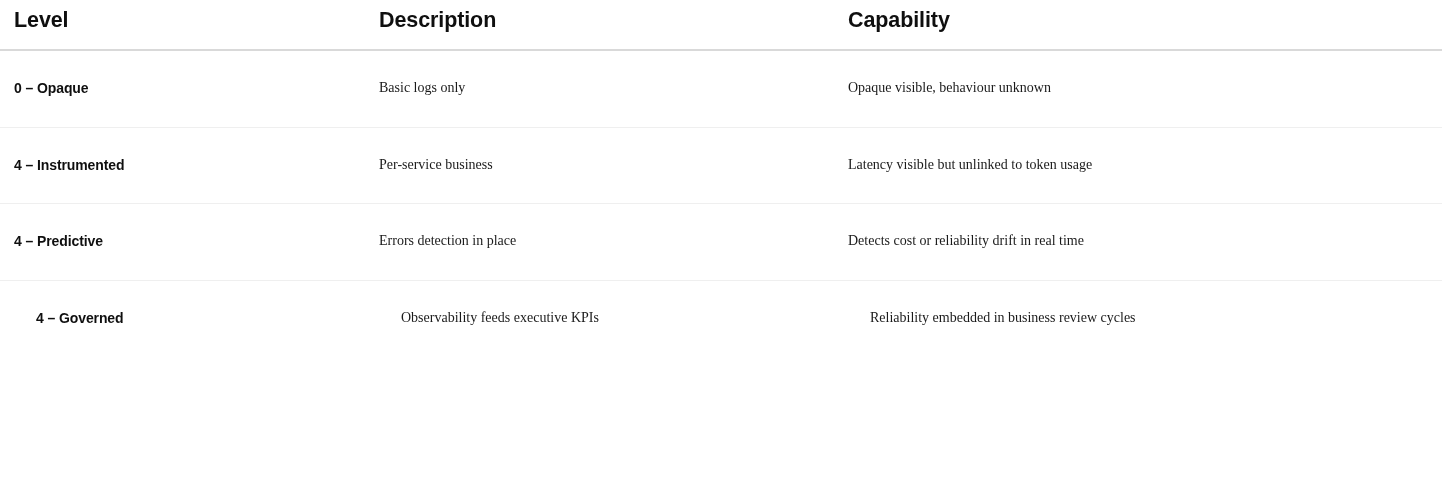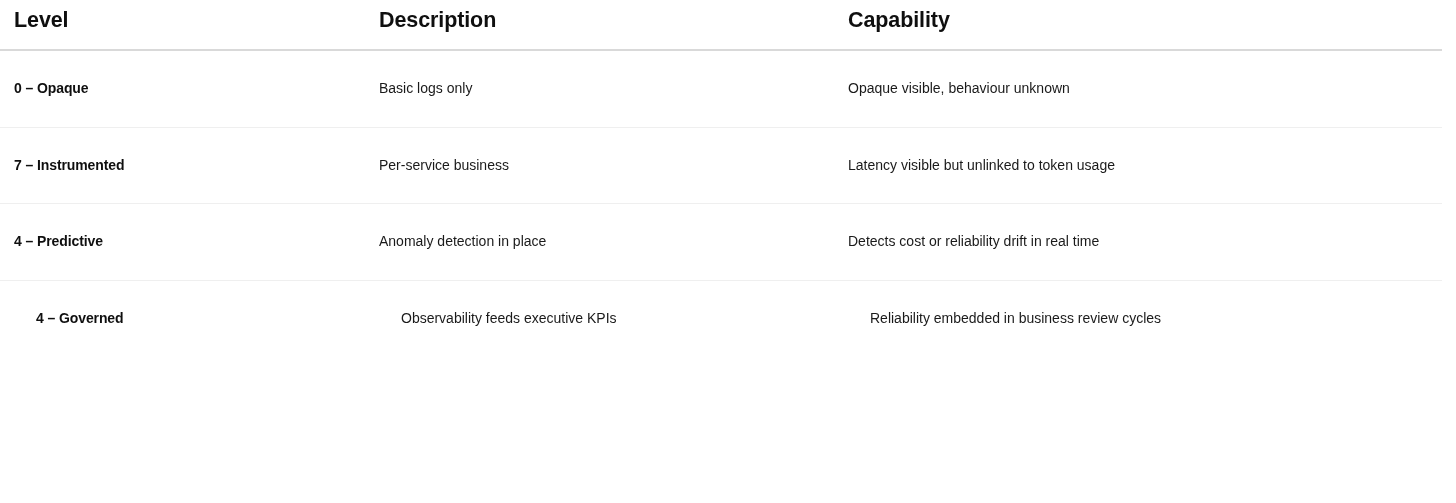--- a/index.html
+++ b/index.html
@@ -64,20 +64,21 @@
   tbody td.level-cell {
     font-weight: 700;
     color: #0f0f0f;
     letter-spacing: -0.1px;
     white-space: nowrap;
   }
 
   tbody td.desc-cell,
   tbody td.cap-cell {
     font-weight: 400;
+    font-family: Liberation Serif, serif;
   }
 </style>
 </head>
 <body>
 
 <div class="table-wrap">
   <table class="maturity-table">
     <colgroup>
       <col class="col-level">
       <col class="col-description">
@@ -90,27 +91,27 @@
         <th>Capability</th>
       </tr>
     </thead>
     <tbody>
       <tr>
         <td class="level-cell">0 – Opaque</td>
         <td class="desc-cell">Basic logs only</td>
         <td class="cap-cell">Opaque visible, behaviour unknown</td>
       </tr>
       <tr>
-        <td class="level-cell">7 – Instrumented</td>
+        <td class="level-cell">4 – Instrumented</td>
         <td class="desc-cell">Per-service business</td>
         <td class="cap-cell">Latency visible but unlinked to token usage</td>
       </tr>
       <tr>
         <td class="level-cell">4 – Predictive</td>
-        <td class="desc-cell">Anomaly detection in place</td>
+        <td class="desc-cell">Errors detection in place</td>
         <td class="cap-cell">Detects cost or reliability drift in real time</td>
       </tr>
       <tr>
         <td class="level-cell">4 – Governed</td>
         <td class="desc-cell">Observability feeds executive KPIs</td>
         <td class="cap-cell">Reliability embedded in business review cycles</td>
       </tr>
     </tbody>
   </table>
 </div>

